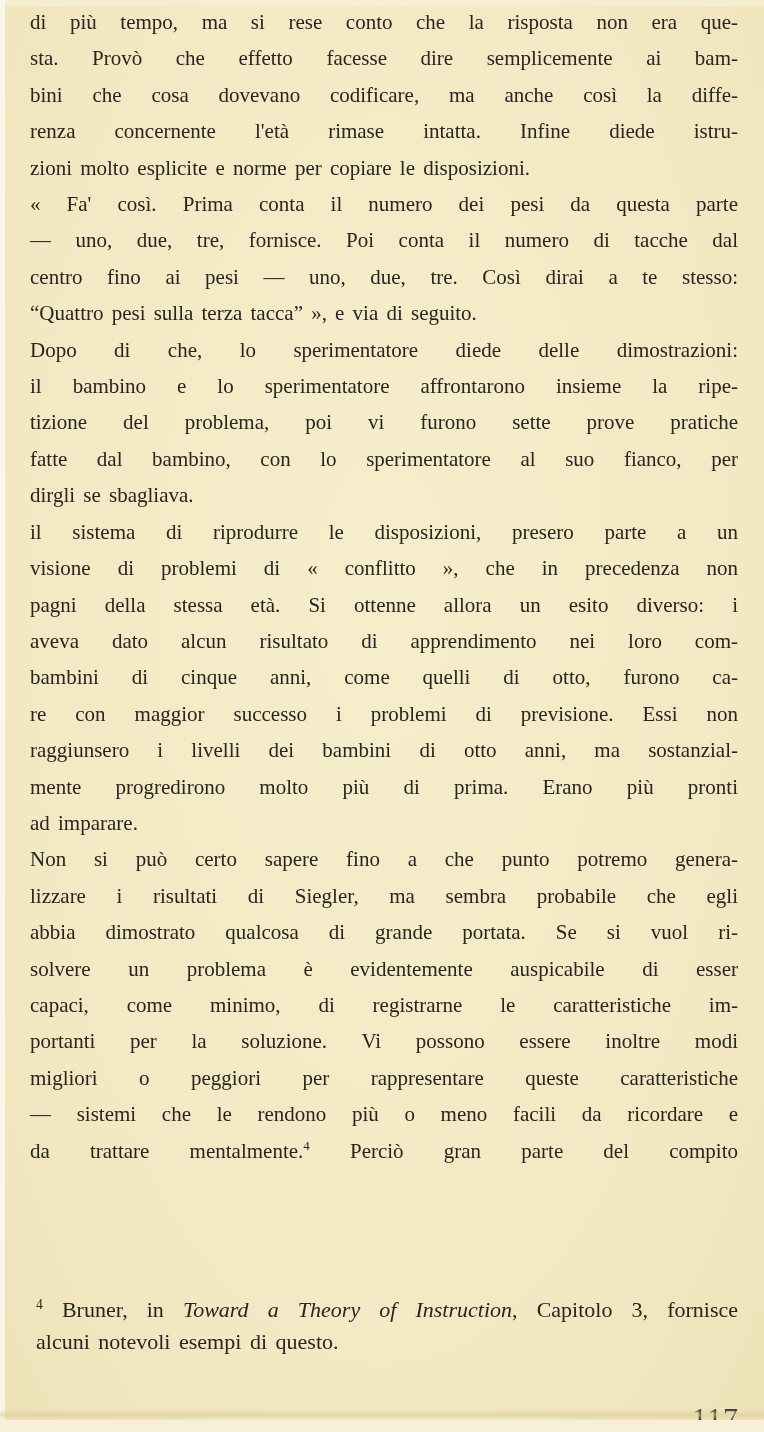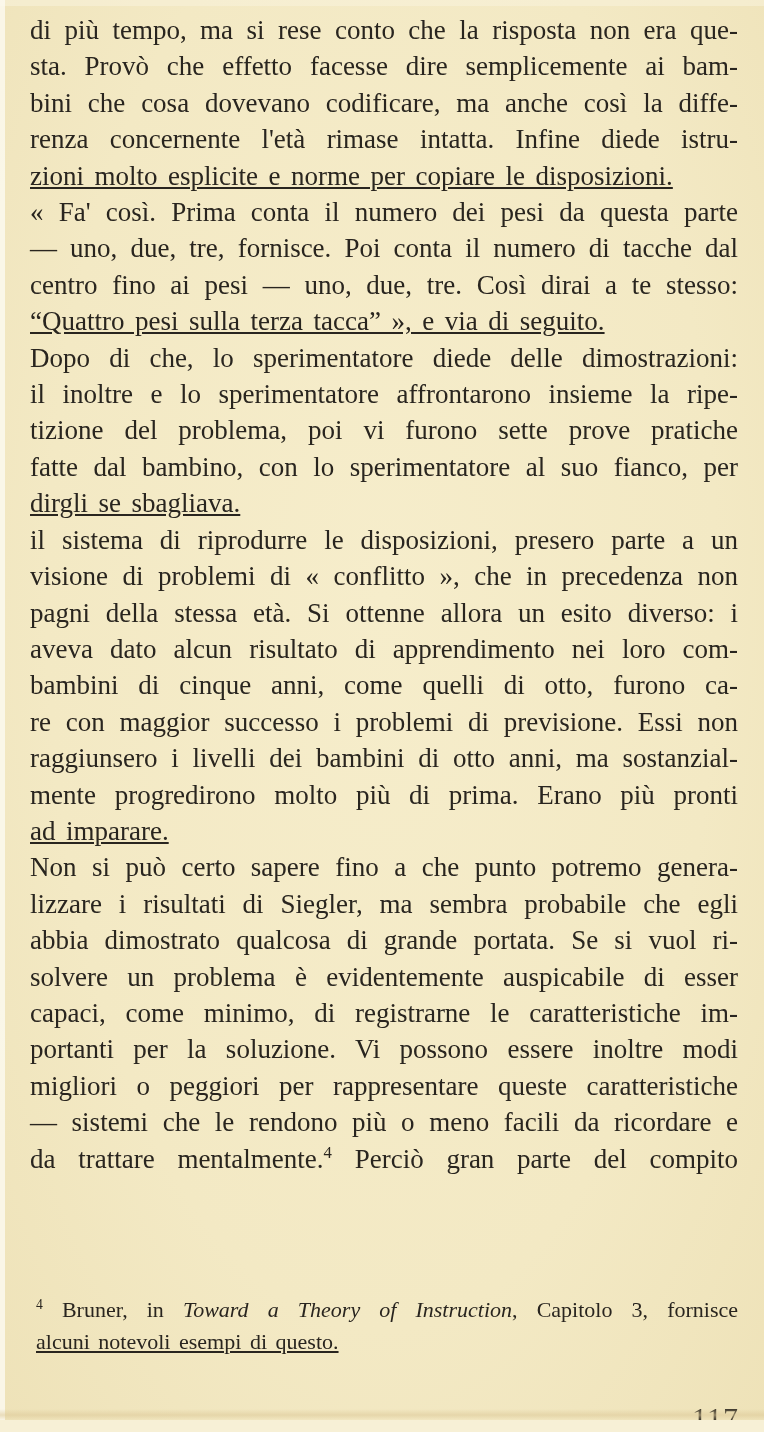--- a/index.html
+++ b/index.html
@@ -26,33 +26,32 @@
   .edge-shadow {
     position: absolute; left: 0; right: 0; bottom: 12px; height: 11px;
     background: linear-gradient(to bottom, rgba(217,197,144,0), #dcc897 55%, rgba(217,197,144,0));
     opacity: .55;
   }
   .edge-bottom {
     position: absolute; left: 0; right: 0; bottom: 0; height: 12px;
     background: #f7f0d6;
   }
   .text-block {
-    position: absolute; left: 30px; right: 26px; top: 12px;
-    font-size: 27px; line-height: 36.4px;
+    position: absolute; left: 30px; right: 26px; top: 4px;
+    font-size: 21px; line-height: 36.4px;
     text-justify: inter-word;
   }
   .line {
     text-align: justify;
     text-align-last: justify;
     word-spacing: 0.02em;
   }
   .line.line-last {
     text-align-last: left;
     word-spacing: 0.14em;
-    text-decoration: underline;
   }
   sup.fn-ref {
     font-size: 0.62em;
     vertical-align: super;
     line-height: 0;
   }
   i { font-style: italic; }
   .footnote {
     position: absolute; left: 30px; right: 26px; top: 1294px;
     font-size: 22px; line-height: 32px;
@@ -82,21 +81,21 @@
         <div class="line line-last"><span>zioni molto esplicite e norme per copiare le disposizioni.</span></div>
       </div>
       <div class="paragraph">
         <div class="line"><span>« Fa' così. Prima conta il numero dei pesi da questa parte</span></div>
         <div class="line"><span>— uno, due, tre, fornisce. Poi conta il numero di tacche dal</span></div>
         <div class="line"><span>centro fino ai pesi — uno, due, tre. Così dirai a te stesso:</span></div>
         <div class="line line-last"><span>“Quattro pesi sulla terza tacca” », e via di seguito.</span></div>
       </div>
       <div class="paragraph">
         <div class="line"><span>Dopo di che, lo sperimentatore diede delle dimostrazioni:</span></div>
-        <div class="line"><span>il inoltre e lo sperimentatore affrontarono insieme la ripe-</span></div>
+        <div class="line"><span>il bambino e lo sperimentatore affrontarono insieme la ripe-</span></div>
         <div class="line"><span>tizione del problema, poi vi furono sette prove pratiche</span></div>
         <div class="line"><span>fatte dal bambino, con lo sperimentatore al suo fianco, per</span></div>
         <div class="line line-last"><span>dirgli se sbagliava.</span></div>
       </div>
       <div class="paragraph">
         <div class="line"><span>il sistema di riprodurre le disposizioni, presero parte a un</span></div>
         <div class="line"><span>visione di problemi di « conflitto », che in precedenza non</span></div>
         <div class="line"><span>pagni della stessa età. Si ottenne allora un esito diverso: i</span></div>
         <div class="line"><span>aveva dato alcun risultato di apprendimento nei loro com-</span></div>
         <div class="line"><span>bambini di cinque anni, come quelli di otto, furono ca-</span></div>

